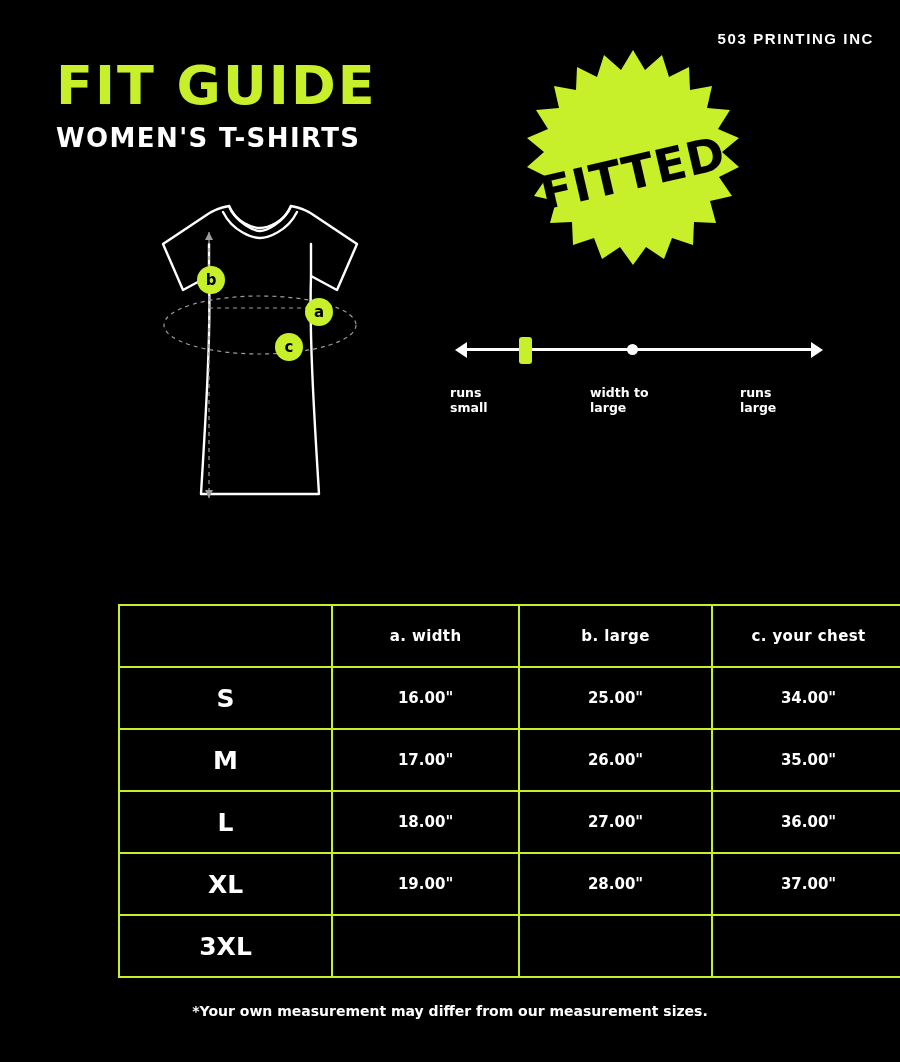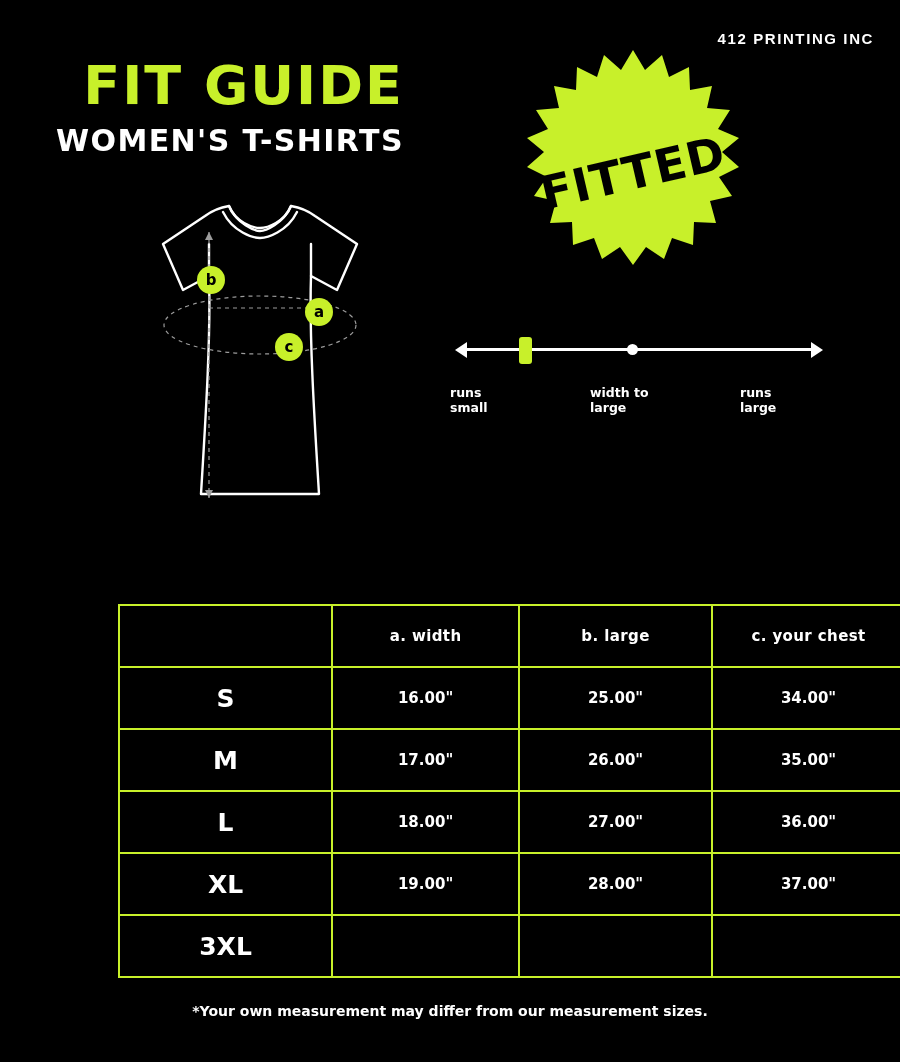--- a/index.html
+++ b/index.html
@@ -36,21 +36,21 @@
   .title-main {
     font-size: 54px;
     font-weight: bold;
     letter-spacing: 2px;
     color: #c8f02a;
     line-height: 1.05;
     font-family: "DejaVu Sans", sans-serif;
     text-align: right;
   }
   .title-sub {
-    font-size: 30px;
+    font-size: 26px;
     font-weight: bold;
     letter-spacing: 1.4px;
     color: #ffffff;
     margin-top: 8px;
     font-family: "DejaVu Sans", sans-serif;
   }
 
   
   .burst-wrap {
     position: absolute;
@@ -213,21 +213,21 @@
     text-align: center;
     font-size: 14px;
     font-weight: bold;
     color: #ffffff;
     font-family: "DejaVu Sans", sans-serif;
   }
 </style>
 </head>
 <body>
 
-<div class="brand">412 PRINTING INC</div>
+<div class="brand">503 PRINTING INC</div>
 
 <div class="title-block">
   <div class="title-main">FIT GUIDE</div>
   <div class="title-sub">WOMEN'S T-SHIRTS</div>
 </div>
 
 <div class="burst-wrap">
   <svg width="250" height="250" viewBox="0 0 250 250">
     <polygon fill="#c8f02a" points="125,2 137,22 154,7 161,29 181,19 182,42 204,38 199,60 222,62 210,81 231,90 214,104 231,119 211,129 224,148 202,153 208,175 186,174 185,197 164,190 156,211 138,199 125,217 112,199 94,211 86,190 65,197 64,174 42,175 48,153 26,148 39,129 19,119 36,104 19,90 40,81 28,62 51,60 46,38 68,42 69,19 89,29 96,7 113,22"></polygon>
   </svg>

